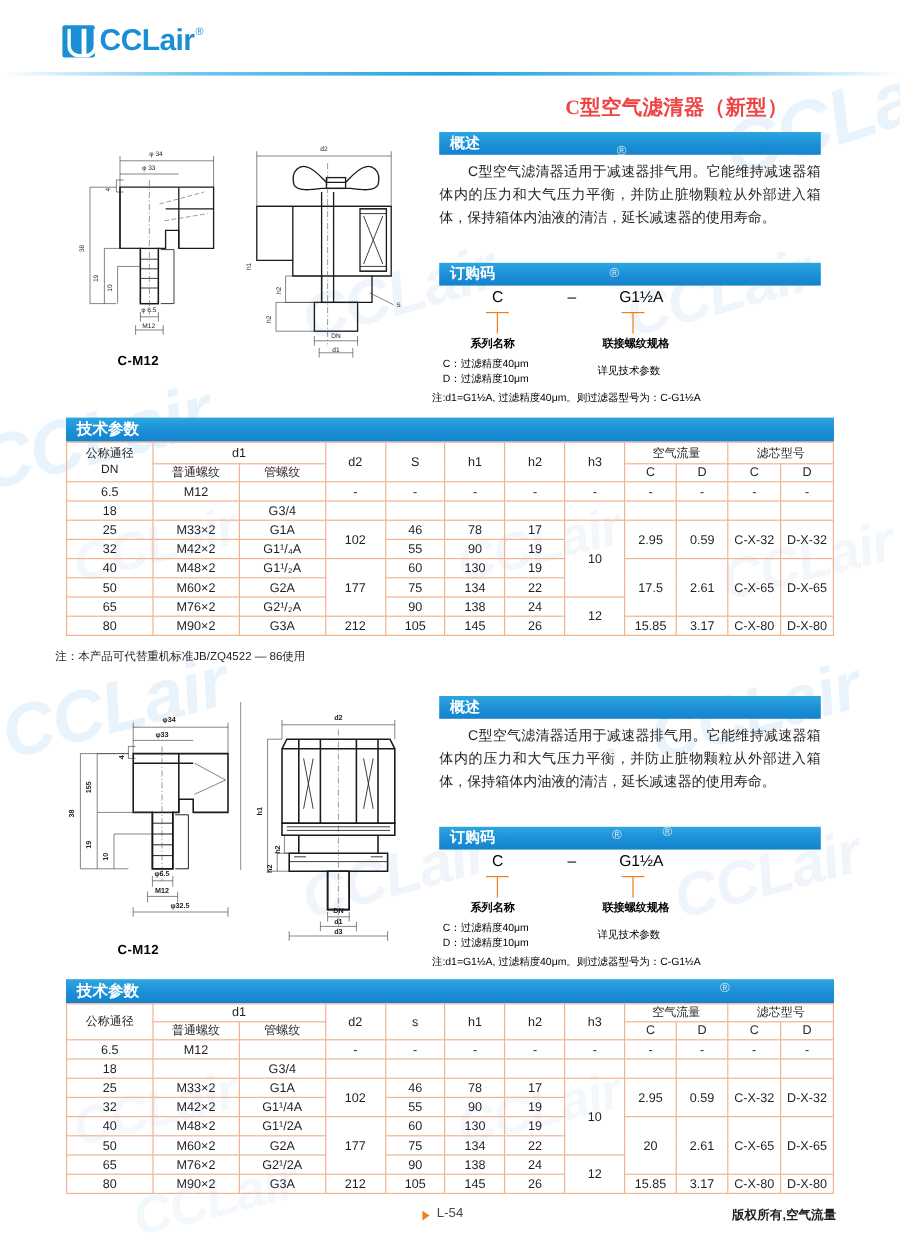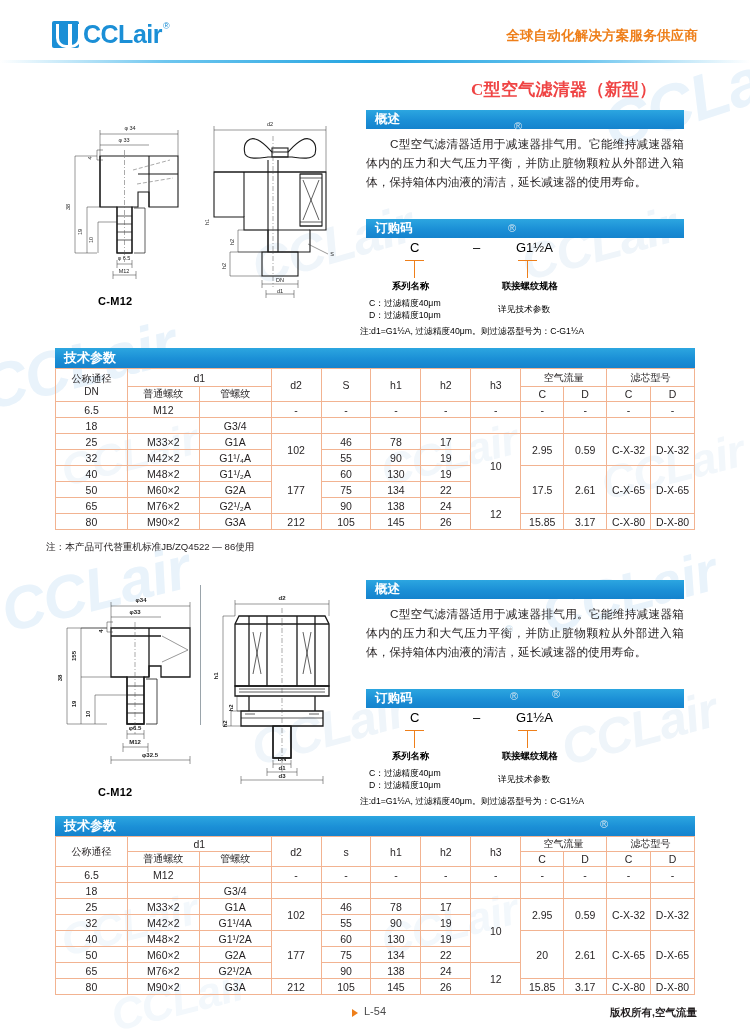--- a/index.html
+++ b/index.html
@@ -152,21 +152,20 @@
   <div class="regmark" style="left:510px;top:690px;">®</div>
   <div class="regmark" style="left:552px;top:688px;">®</div>
   <div class="regmark" style="left:600px;top:818px;">®</div>
 
   <div class="hdr">
     <div class="logo-wrap">
       <span class="logo-mark"></span>
       <span class="logo-text">CCLair</span>
       <span class="logo-reg">®</span>
     </div>
-    <div class="slogan">全球自动化解决方案服务供应商</div>
     <div class="hdr-rule"></div>
   </div>
 
   <div class="prod-title" style="left:471px;top:78px;">C型空气滤清器（新型）</div>
 
   <div class="bluebar" style="left:366px;top:110px;width:318px;">概述</div>
   <div class="ov-text" style="left:366px;top:134px;width:318px;">C型空气滤清器适用于减速器排气用。它能维持减速器箱体内的压力和大气压力平衡，并防止脏物颗粒从外部进入箱体，保持箱体内油液的清洁，延长减速器的使用寿命。</div>
 
   <div class="bluebar" style="left:366px;top:219px;width:318px;">订购码</div>
   <div class="oc" style="left:366px;top:240px;width:320px;height:95px;">

